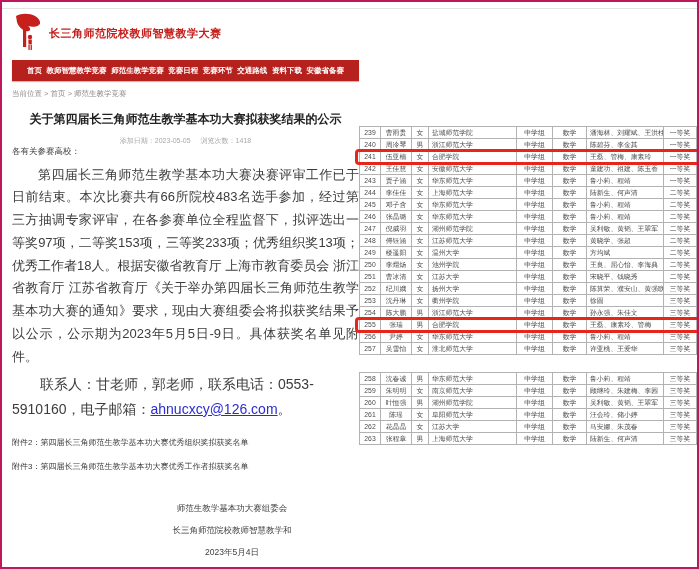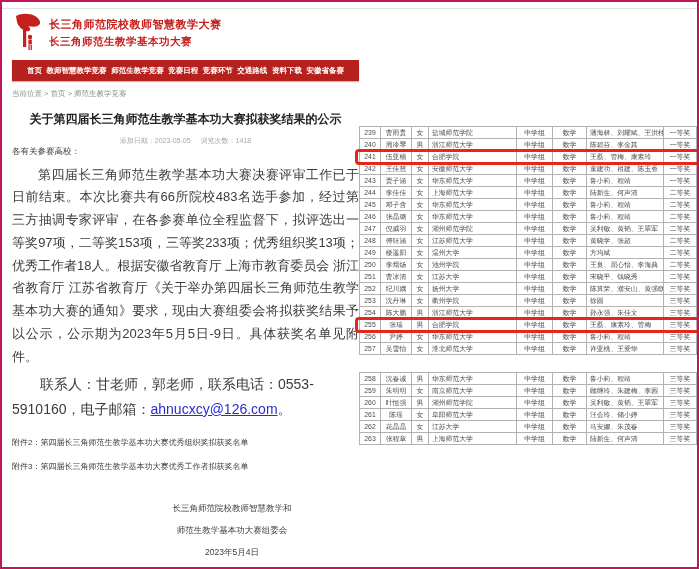--- a/index.html
+++ b/index.html
@@ -58,21 +58,20 @@
       <svg class="logo-icon" viewBox="0 0 30 40" xmlns="http://www.w3.org/2000/svg">
         <path d="M4 3 C13 -2 27 2 28 9 C29 13 22 15 16 13 C20 16 18 19 14 18 C10 17 6 13 5 9 Z" fill="#c5201c"></path>
         <rect x="11" y="12" width="3.2" height="22" fill="#c5201c"></rect>
         <circle cx="18" cy="24" r="2.2" fill="#c5201c"></circle>
         <rect x="16.4" y="26.5" width="3.4" height="5" fill="#c5201c"></rect>
         <rect x="16.4" y="32" width="1.3" height="5" fill="#c5201c"></rect>
         <rect x="18.6" y="32" width="1.3" height="5" fill="#c5201c"></rect>
       </svg>
       <div class="logo-text">
         <div class="l1">长三角师范院校教师智慧教学大赛</div>
-        <div class="l2">长三角师范生教学基本功大赛</div>
       </div>
     </div>
 
     <div class="navbar">
 
         <div class="nav-item">首页</div>
 
         <div class="nav-item">教师智慧教学竞赛</div>
 
         <div class="nav-item">师范生教学竞赛</div>
@@ -109,23 +108,23 @@
       <div class="attach-list">
 
 
           <div class="attach">附件2：第四届长三角师范生教学基本功大赛优秀组织奖拟获奖名单</div>
 
           <div class="attach">附件3：第四届长三角师范生教学基本功大赛优秀工作者拟获奖名单</div>
         </div>
 
       <div class="signature">
 
+          <div>师范生教学基本功大赛组委会</div>
+
           <div>长三角师范院校教师智慧教学和</div>
-
-          <div>师范生教学基本功大赛组委会</div>
 
           <div>2023年5月4日</div>
         </div>
     </div>
   </div>
 
   <div class="right-col">
     <div class="rtable">
 
         <div class="trow">

